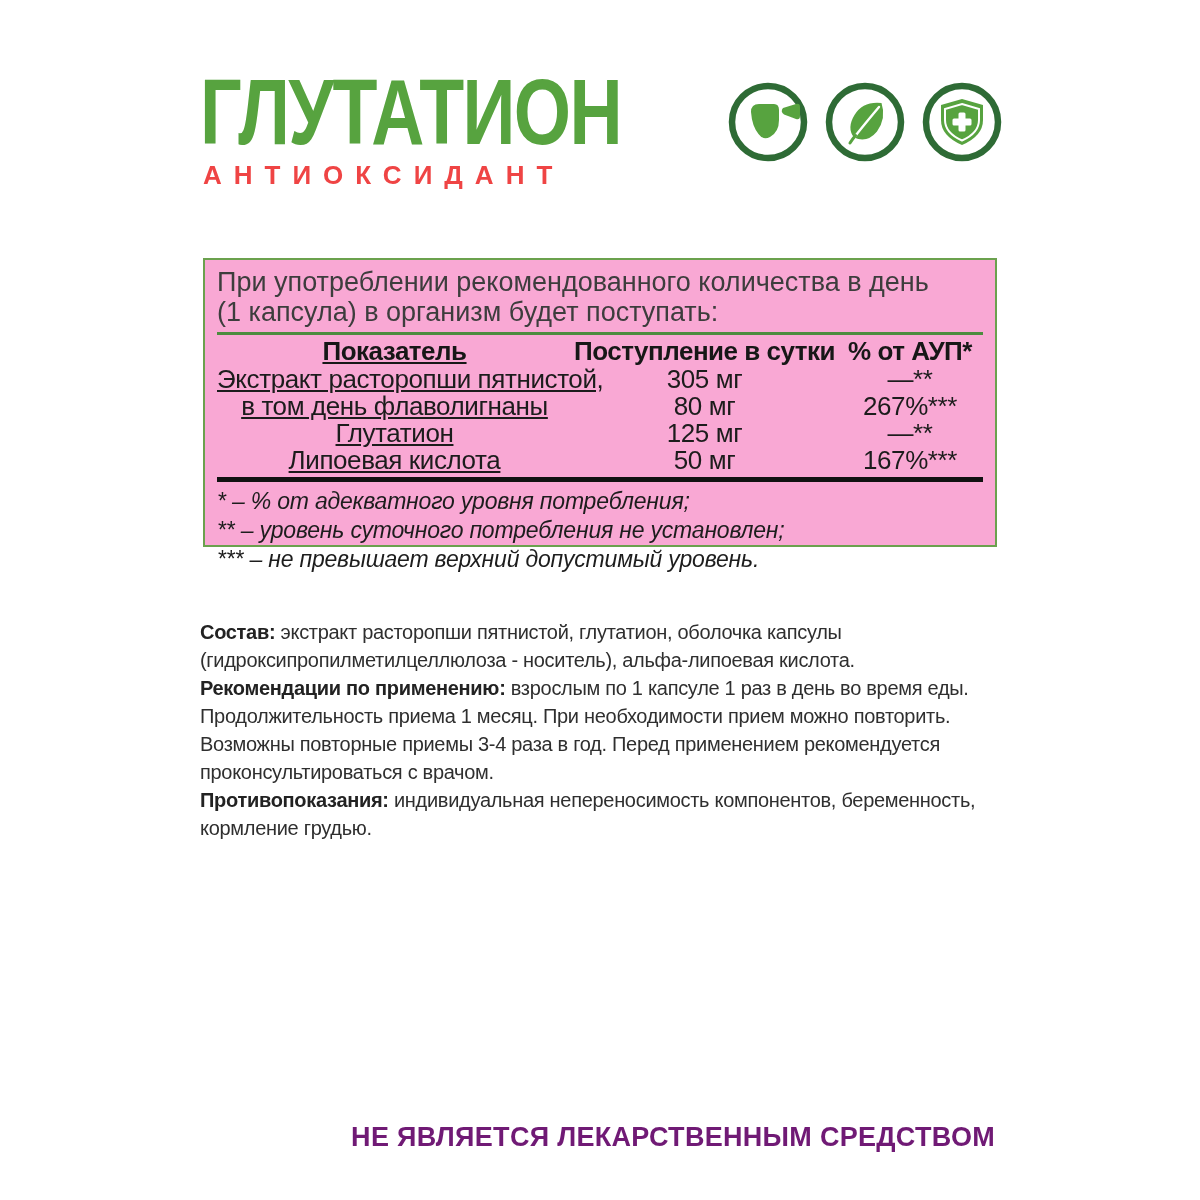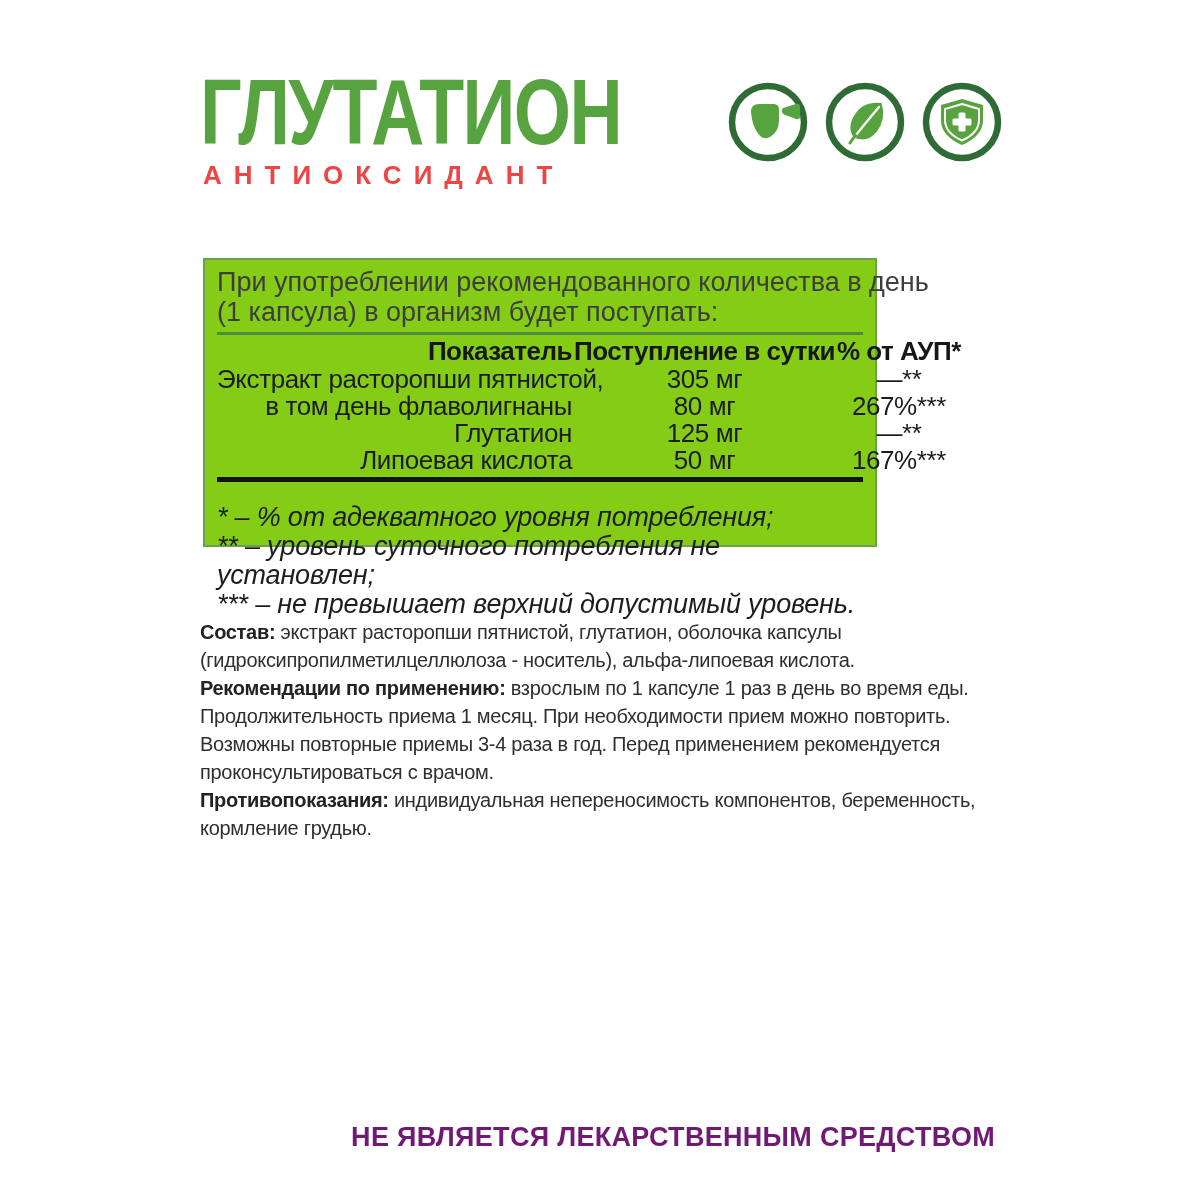--- a/index.html
+++ b/index.html
@@ -25,55 +25,55 @@
   }
   
   .icon-row{
     position:absolute;left:728px;top:82px;
     display:flex;gap:17px;
   }
   .icon-row svg{display:block;}
   
   .info-box{
     position:absolute;left:203px;top:258px;
-    width:674px;height:289px;
+    width:794px;height:289px;
     border:2.5px solid #6BA14E;
     box-sizing:border-box;
-    background:#84cc16;
+    background:#f9a8d4;
   }
   .intro{
     margin:7px 12px 0 12px;
     font-size:27px;line-height:30px;color:#3d3d3d;
     white-space:nowrap;
   }
   .green-rule{
     margin:5px 12px 0 12px;height:3px;background:#4D8C3F;
   }
   .tbl{
     margin:0 12px;
     display:grid;
     grid-template-columns:355px 265px 1fr;
   }
   .tbl .cell{white-space:nowrap;overflow:visible;}
-  .tbl .c1{text-align:right;}
+  .tbl .c1{text-align:center;text-decoration:underline;}
   .tbl .c2{text-align:center;}
   .tbl .c3{text-align:center;}
   .tbl .hdr{
     font-weight:bold;color:#171717;font-size:26px;line-height:29px;
     letter-spacing:-0.5px;padding-top:2px;
   }
   .tbl .row-cell{
     font-size:26px;line-height:27px;color:#1c1c1c;letter-spacing:-0.4px;
   }
   .black-rule{
     margin:3px 12px 0 12px;height:5px;background:#111111;
   }
   .footnotes{
-    margin:21px 12px 0 12px;
-    font-style:italic;font-size:27px;line-height:29px;color:#1d1d1d;
+    margin:5px 12px 0 12px;
+    font-style:italic;font-size:23px;line-height:29px;color:#1d1d1d;
     letter-spacing:-0.2px;
   }
   
   .paragraphs{
     position:absolute;left:200px;top:618px;width:782px;
     font-size:20px;line-height:28px;color:#2f2f2f;letter-spacing:-0.3px;
   }
   .paragraphs p{margin:0;padding:0;}
   .paragraphs .lead{font-weight:bold;color:#222222;}
   

